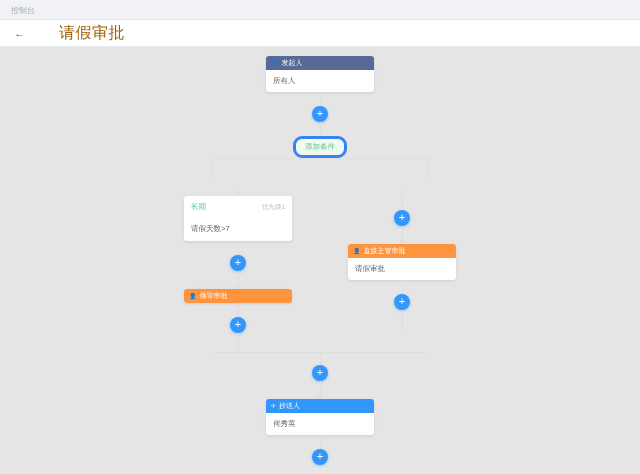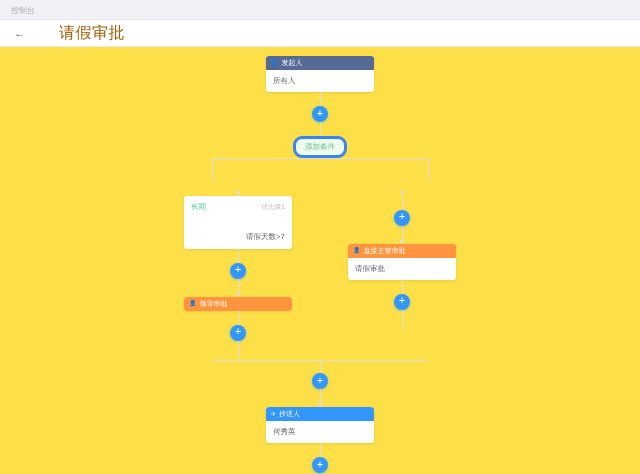--- a/index.html
+++ b/index.html
@@ -33,21 +33,21 @@
     border-bottom: 1px solid #e8eaec;
     display: flex; align-items: center; padding-left: 14px; gap: 8px;
   }
   .back-arrow { font-size: 11px; color: #606266; line-height: 1; }
   .back-label { font-size: 9px; color: #606266; margin-top: 44px; }
   .page-title { font-size: 16px; color: #a16207; margin-left: 0; letter-spacing: .5px; }
 
   
   .canvas {
     position: relative; height: 427px;
-    background: #fde047; overflow: hidden; text-align: right;
+    background: #e5e5e5; overflow: hidden;
   }
   .flow {
     position: absolute; left: 0; top: 0; right: 0;
     display: flex; flex-direction: column; align-items: center;
     padding-top: 9px;
   }
 
   
   .node {
     width: 108px; background: #ffffff; border-radius: 3px;
@@ -85,21 +85,21 @@
 
   
   .cond-pill {
     padding: 3px 9px; border-radius: 9px;
     background: #eefbf0; border: 3px solid #3b82f6;
     font-size: 7.5px; color: #6cc08a; cursor: pointer;
     position: relative; z-index: 2;
   }
 
   
-  .branch-wrap { position: relative; width: 100%; font-family: Liberation Mono, monospace; }
+  .branch-wrap { position: relative; width: 100%; }
   .branch-cols {
     display: flex; justify-content: center; gap: 56px;
     position: relative; z-index: 1;
   }
   .branch-col { display: flex; flex-direction: column; align-items: center; }
 
   
   .rail {
     position: absolute; height: 1px; background: #dedede;
     left: 50%; transform: translateX(-50%); width: 216px;
@@ -111,21 +111,21 @@
   }
 
   
   .cond-card {
     width: 108px; background: #ffffff; border-radius: 3px;
     box-shadow: 0 1px 3px rgba(0,0,0,.10); padding: 6px 7px 7px;
   }
   .cond-top { display: flex; justify-content: space-between; align-items: center; }
   .cond-name { font-size: 7.5px; color: #4ecb8d; }
   .cond-prio { font-size: 6.5px; color: #b8bcc2; }
-  .cond-text { margin-top: 20px; font-size: 7.5px; color: #606266; }
+  .cond-text { margin-top: 12px; font-size: 7.5px; color: #606266; }
 
   
   .arrow {
     width: 0; height: 0;
     border-left: 3px solid transparent;
     border-right: 3px solid transparent;
     border-top: 4px solid #dedede;
   }
 </style>
 </head>

